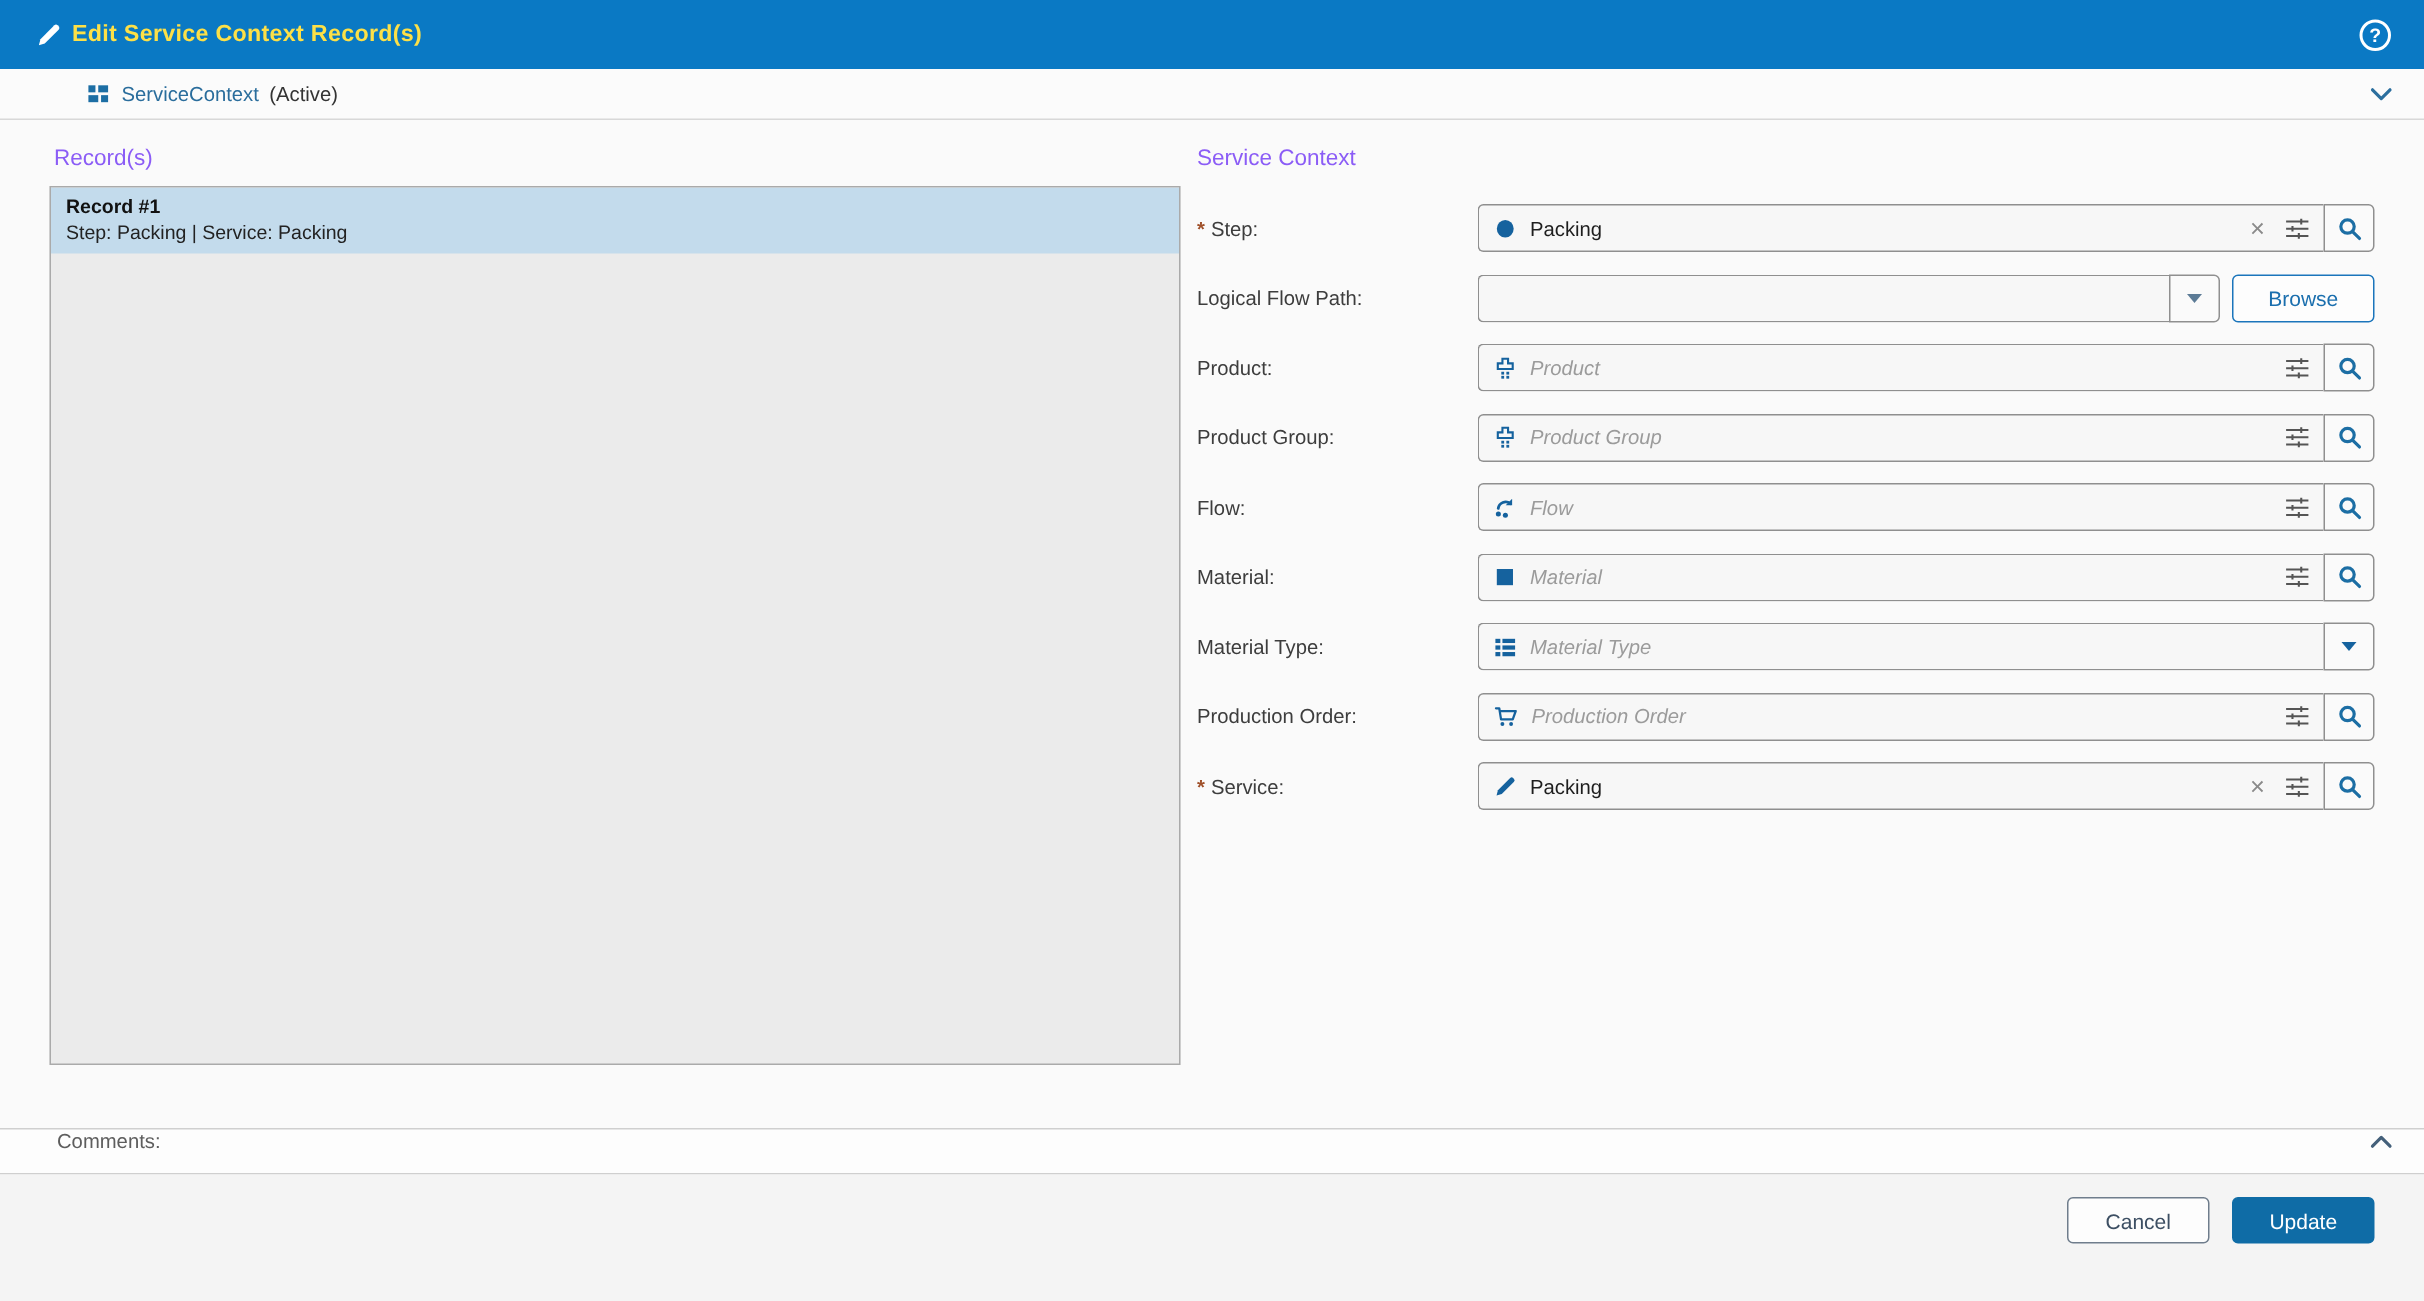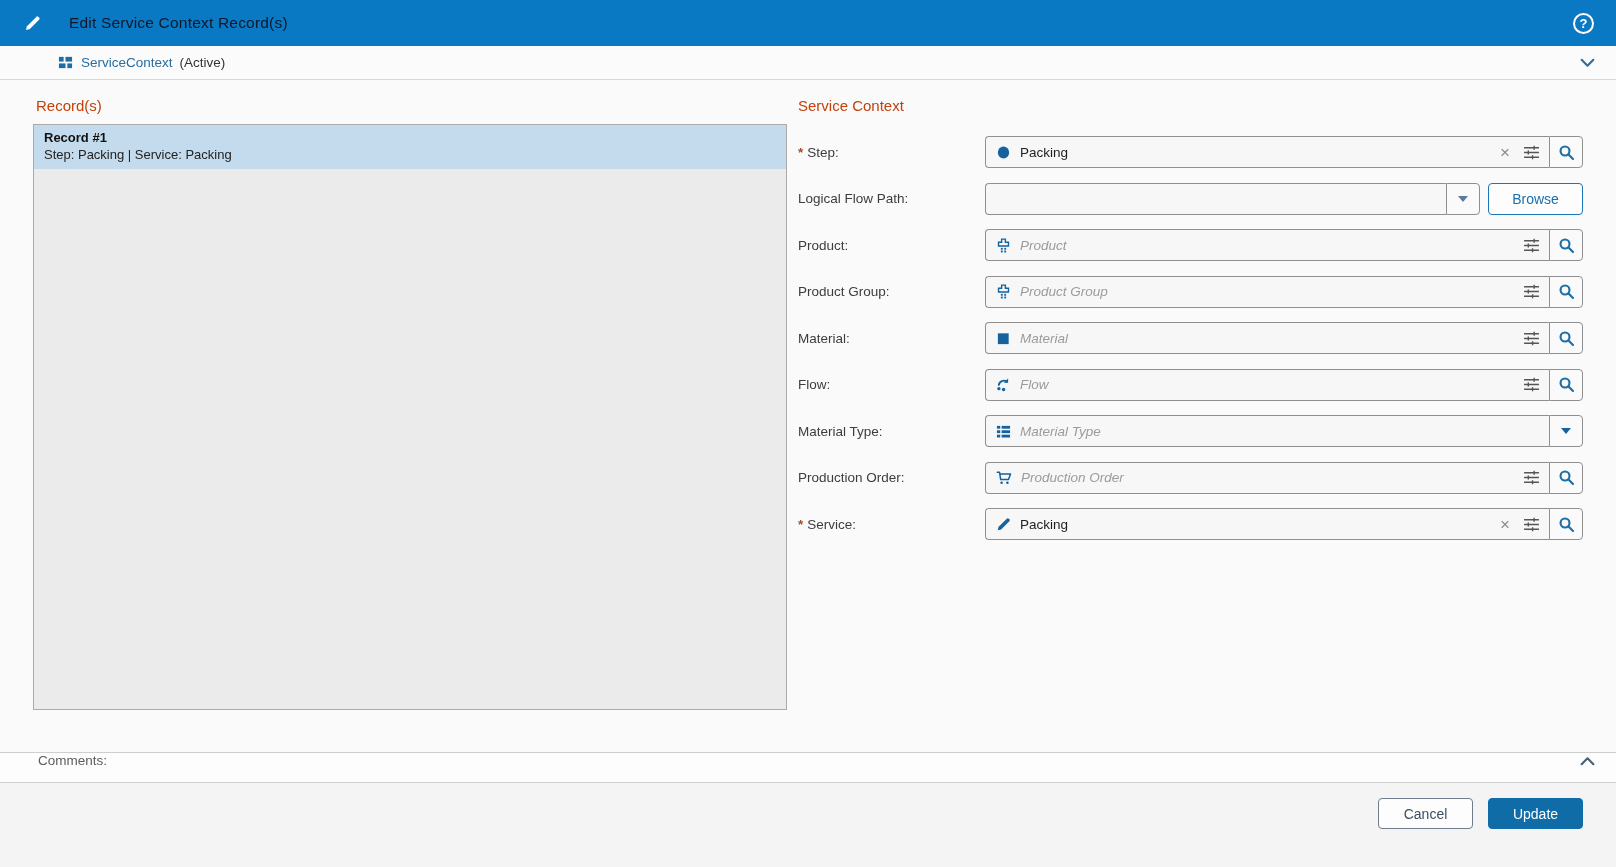--- a/index.html
+++ b/index.html
@@ -8,38 +8,38 @@
     font-family:"Liberation Sans","DejaVu Sans",sans-serif;
     background:#fafafa; color:#333;
     display:flex; flex-direction:column;
   }
   
   .titlebar {
     height:46px; flex:none; background:var(--header_blue,#0a79c4);
     display:flex; align-items:center; padding:0 22px 0 24px;
   }
   .titlebar .edit-ic { display:flex; }
-  .titlebar h1 { font-size:15.5px; font-weight:400; color:#0f172a; margin-left:28px; letter-spacing:.2px; }
+  .titlebar h1 { font-size:15.5px; font-weight:700; color:#fde047; margin-left:7px; letter-spacing:.2px; }
   .help-badge {
     margin-left:auto; width:21px; height:21px; border:2px solid #fff; border-radius:50%;
     display:flex; align-items:center; justify-content:center;
     color:#fff; font-size:13px; font-weight:700; cursor:pointer;
   }
   
   .breadcrumb {
     height:34px; flex:none; background:#fbfbfb; border-bottom:1px solid #d8d8d8;
     display:flex; align-items:center; padding:0 20px 0 58px; font-size:13.5px;
   }
   .breadcrumb .ent-ic { display:flex; }
   .breadcrumb a { color:var(--link_blue,#2a6d9c); text-decoration:none; margin-left:8px; }
   .breadcrumb .status { color:#333; margin-left:7px; }
   .breadcrumb .chev { margin-left:auto; display:flex; cursor:pointer; }
   
   main { flex:1; min-height:0; display:flex; padding:0 33px; background:#fafafa; }
-  h2.panel-title { font-size:15px; font-weight:400; color:#c2410c; }
+  h2.panel-title { font-size:15px; font-weight:400; color:#8b5cf6; }
   .records-col { width:754px; flex:none; display:flex; flex-direction:column; }
   .records-col h2 { margin:17px 0 10px 3px; }
   .record-list {
     height:586px; flex:none; border:1px solid #aaa; background:#ebebeb; overflow-y:auto;
   }
   .record-item { padding:5px 10px 7px; cursor:pointer; }
   .record-item.selected { background:var(--selected_row,#c3dbec); }
   .record-title { font-size:13px; font-weight:700; color:#111; }
   .record-sub { font-size:13px; color:#222; margin-top:2px; }
   .context-col { flex:1; min-width:0; padding-left:11px; display:flex; flex-direction:column; }
@@ -235,60 +235,60 @@
               <span class="search-ic">
                 <svg width="17" height="17" viewBox="0 0 16 16" fill="none" stroke="#1c6ea4" stroke-width="2">
                   <circle cx="6.6" cy="6.6" r="4.2"></circle>
                   <path d="M9.9 9.9l4.2 4.2" stroke-linecap="round"></path>
                 </svg>
               </span>
             </div>
           </div>
         </div>
         <div class="form-row">
-          <div class="row-label"><span>Material:</span></div>
-          <div class="field-area">
-            <div class="lookup has-seg">
-              <span class="field-icon">
-                <svg width="15" height="15" viewBox="0 0 16 16">
-                  <rect x="2" y="2.5" width="11.5" height="11.5" fill="#15629e"></rect>
-                </svg>
-              </span>
-              <span class="placeholder">Material</span>
-              <span class="spacer"></span>
-              <span class="filter-ic">
-                <svg width="17" height="17" viewBox="0 0 16 16" stroke="#555" stroke-width="1.3" fill="none">
-                  <path d="M1 3.5h14M1 8h14M1 12.5h14"></path>
-                  <path d="M10.5 1.7v3.6M5 6.2v3.6M9 10.7v3.6"></path>
-                </svg>
-              </span>
-            </div>
-            <div class="seg">
-              <span class="search-ic">
-                <svg width="17" height="17" viewBox="0 0 16 16" fill="none" stroke="#1c6ea4" stroke-width="2">
-                  <circle cx="6.6" cy="6.6" r="4.2"></circle>
-                  <path d="M9.9 9.9l4.2 4.2" stroke-linecap="round"></path>
-                </svg>
-              </span>
-            </div>
-          </div>
-        </div>
-        <div class="form-row">
           <div class="row-label"><span>Flow:</span></div>
           <div class="field-area">
             <div class="lookup has-seg">
               <span class="field-icon">
                 <svg width="15" height="15" viewBox="0 0 16 16">
                   <path d="M3 8.5a5.3 5.3 0 0 1 8.6-3.4" fill="none" stroke="#15629e" stroke-width="2" stroke-linecap="round"></path>
                   <path d="M12.9 1.6v4.6h-4.6z" fill="#15629e"></path>
                   <circle cx="3.1" cy="12.4" r="1.8" fill="#15629e"></circle>
                   <circle cx="8.1" cy="13.3" r="1.8" fill="#15629e"></circle>
                 </svg>
               </span>
               <span class="placeholder">Flow</span>
+              <span class="spacer"></span>
+              <span class="filter-ic">
+                <svg width="17" height="17" viewBox="0 0 16 16" stroke="#555" stroke-width="1.3" fill="none">
+                  <path d="M1 3.5h14M1 8h14M1 12.5h14"></path>
+                  <path d="M10.5 1.7v3.6M5 6.2v3.6M9 10.7v3.6"></path>
+                </svg>
+              </span>
+            </div>
+            <div class="seg">
+              <span class="search-ic">
+                <svg width="17" height="17" viewBox="0 0 16 16" fill="none" stroke="#1c6ea4" stroke-width="2">
+                  <circle cx="6.6" cy="6.6" r="4.2"></circle>
+                  <path d="M9.9 9.9l4.2 4.2" stroke-linecap="round"></path>
+                </svg>
+              </span>
+            </div>
+          </div>
+        </div>
+        <div class="form-row">
+          <div class="row-label"><span>Material:</span></div>
+          <div class="field-area">
+            <div class="lookup has-seg">
+              <span class="field-icon">
+                <svg width="15" height="15" viewBox="0 0 16 16">
+                  <rect x="2" y="2.5" width="11.5" height="11.5" fill="#15629e"></rect>
+                </svg>
+              </span>
+              <span class="placeholder">Material</span>
               <span class="spacer"></span>
               <span class="filter-ic">
                 <svg width="17" height="17" viewBox="0 0 16 16" stroke="#555" stroke-width="1.3" fill="none">
                   <path d="M1 3.5h14M1 8h14M1 12.5h14"></path>
                   <path d="M10.5 1.7v3.6M5 6.2v3.6M9 10.7v3.6"></path>
                 </svg>
               </span>
             </div>
             <div class="seg">
               <span class="search-ic">

